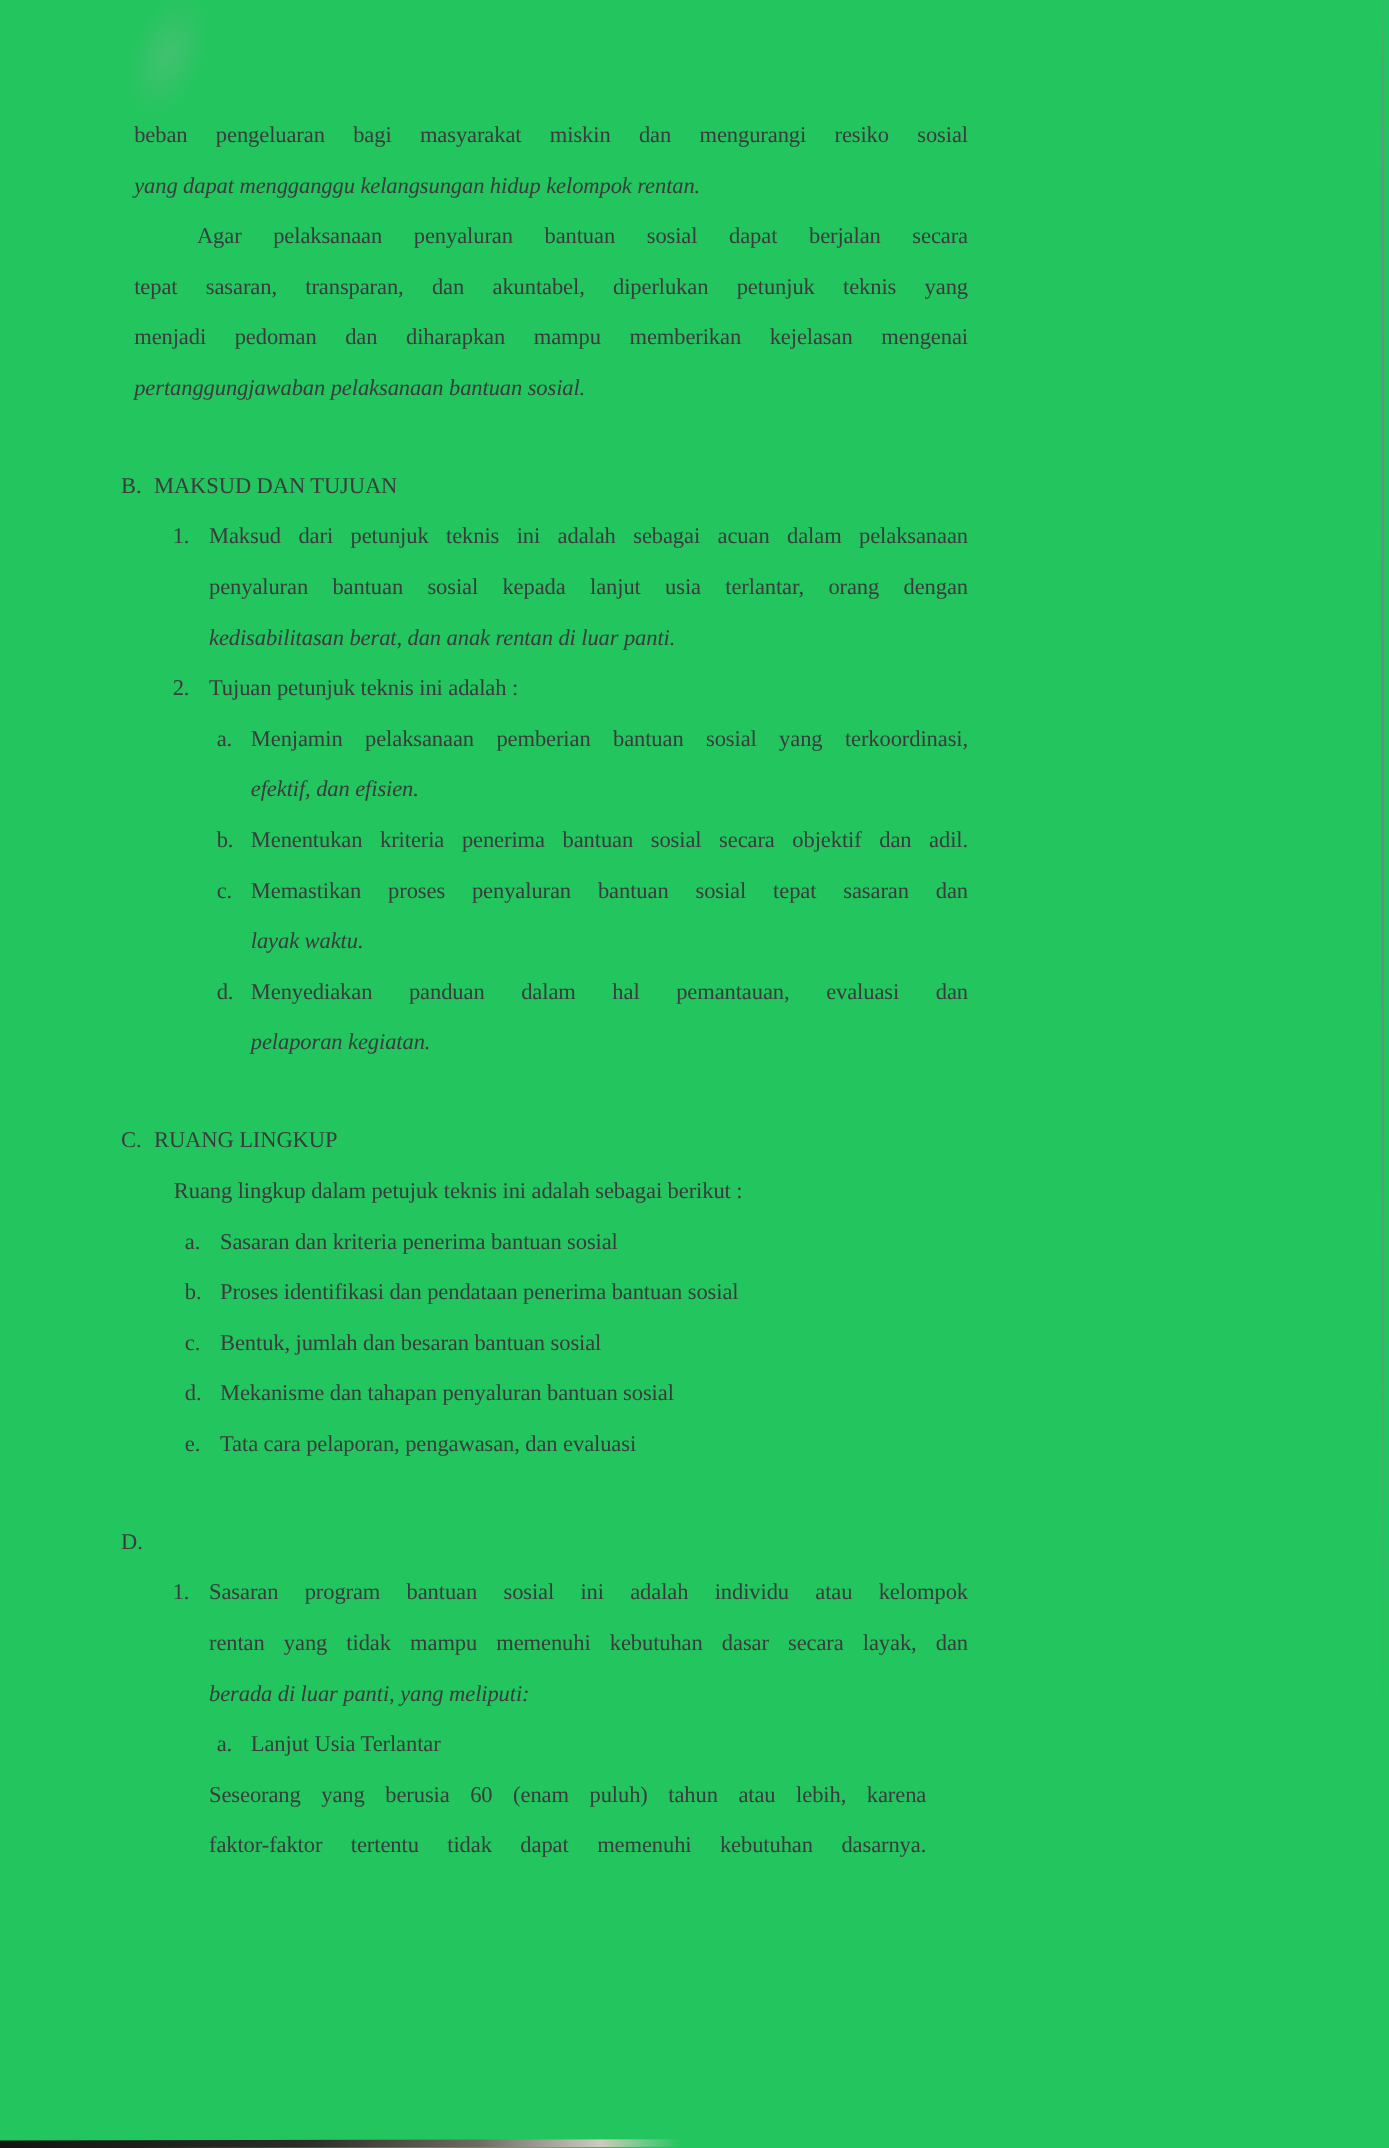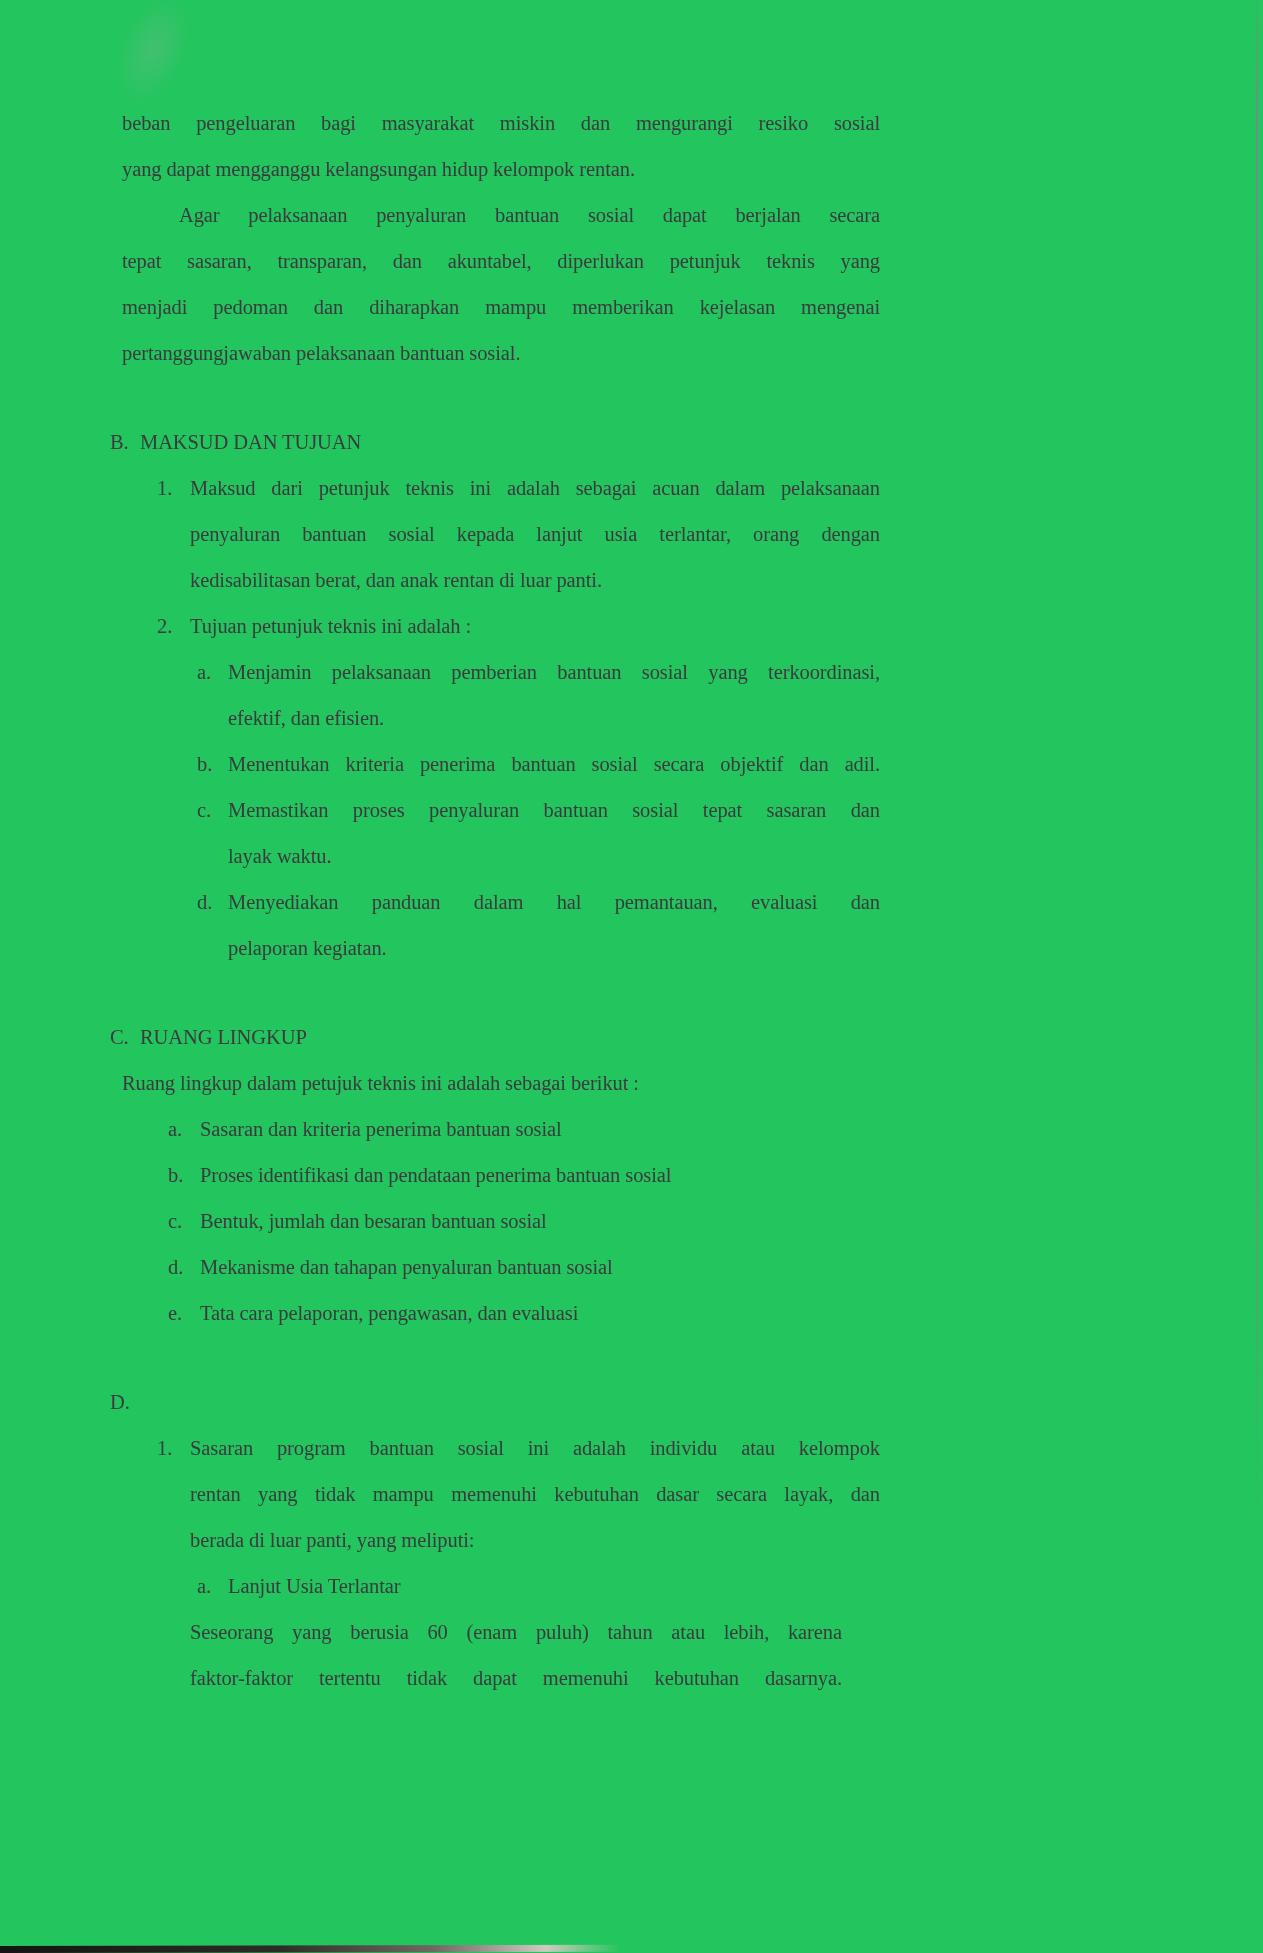--- a/index.html
+++ b/index.html
@@ -15,38 +15,38 @@
   .content {
     position: absolute;
     left: 122px;
     top: 100px;
     width: 758px;
     font-size: 20.5px;
     line-height: 46px;
     letter-spacing: -0.1px;
   }
   .ln { text-align: justify; text-align-last: justify; }
-  .ln.end { text-align-last: left; }
+  .ln.end { text-align-last: left; font-style: italic; }
   .ln.plain { text-align: left; text-align-last: left; }
   .ln.first-indent { text-indent: 57px; }
 
   .section { margin-top: 43px; }
   .heading { display: flex; margin-left: -12px; }
   .heading .hl { flex: none; width: 30px; }
 
   .item { display: flex; }
   .item .mk { flex: none; margin-left: 35px; width: 33px; }
   .item .ibody { width: 690px; }
 
   .sub { display: flex; }
   .sub .mk2 { flex: none; margin-left: 7px; width: 31px; }
   .sub .sbody { width: 652px; }
   .subpara { width: 652px; }
 
-  .cintro { }
+  .cintro { margin-left: 36px; }
   .crow { display: flex; }
   .crow .mk3 { flex: none; margin-left: 46px; width: 32px; }
   .crow .cbody { flex: 1; }
 
   
   .scan-line-right {
     position: absolute; left: 1256px; top: 0; width: 2px; height: 1560px;
     background: linear-gradient(to bottom,
       rgba(125,133,137,0.15) 0%,
       rgba(125,133,137,0.80) 8%,

